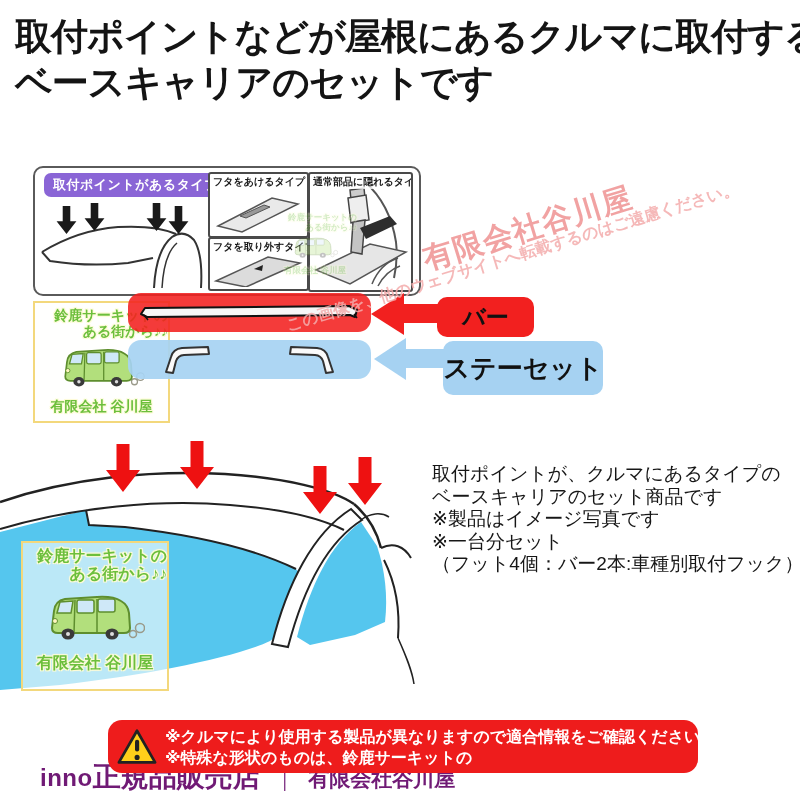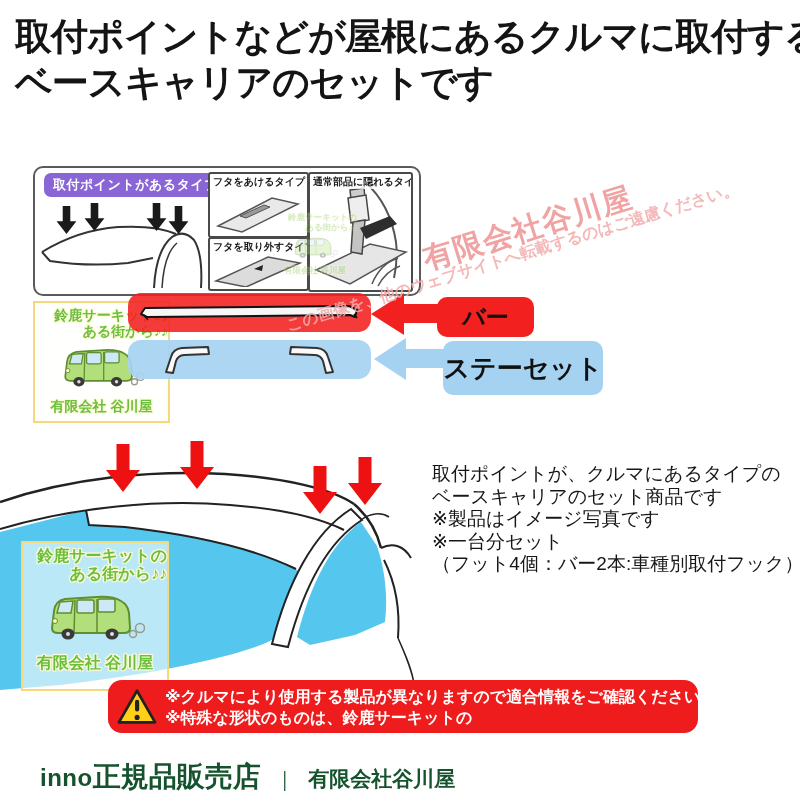--- a/index.html
+++ b/index.html
@@ -57,27 +57,27 @@
   .logo-2 .lg-company{font-size:16px;margin-top:3px;}
 
   
   .car-main{left:0;top:428px;z-index:0;}
 
   
   .description{left:432px;top:463px;font-size:19px;line-height:22.5px;
                color:#161616;z-index:1;white-space:nowrap;}
 
   
-  .warning{left:108px;top:680px;width:590px;height:53px;background:#ee1c1c;
+  .warning{left:108px;top:720px;width:590px;height:53px;background:#ee1c1c;
            border-radius:14px;display:flex;align-items:center;z-index:4;}
   .warning-icon{margin:0 7px 0 8px;flex:0 0 auto;}
   .warning-text{color:#fff;font-weight:700;font-size:16px;line-height:21px;white-space:nowrap;}
 
   
-  .footer{left:40px;top:758px;display:flex;align-items:baseline;color:#14532d;z-index:1;}
+  .footer{left:40px;top:758px;display:flex;align-items:baseline;color:#701a75;z-index:1;}
   .footer .brand{font-size:24px;font-weight:800;letter-spacing:.5px;}
   .footer .shop{font-size:28px;font-weight:600;}
   .footer .sep{font-size:20px;margin:0 14px;}
   .footer .company{font-size:21px;font-weight:600;}
 
   
   .wm{z-index:6;pointer-events:none;white-space:nowrap;font-weight:700;
       transform-origin:0 50%;transform:rotate(-17deg);}
   .wm-company{left:424px;top:240px;font-size:30px;color:rgba(238,146,146,.85);letter-spacing:1px;}
   .wm-notice{left:287px;top:316px;font-size:16px;color:rgba(243,172,172,.85);}

